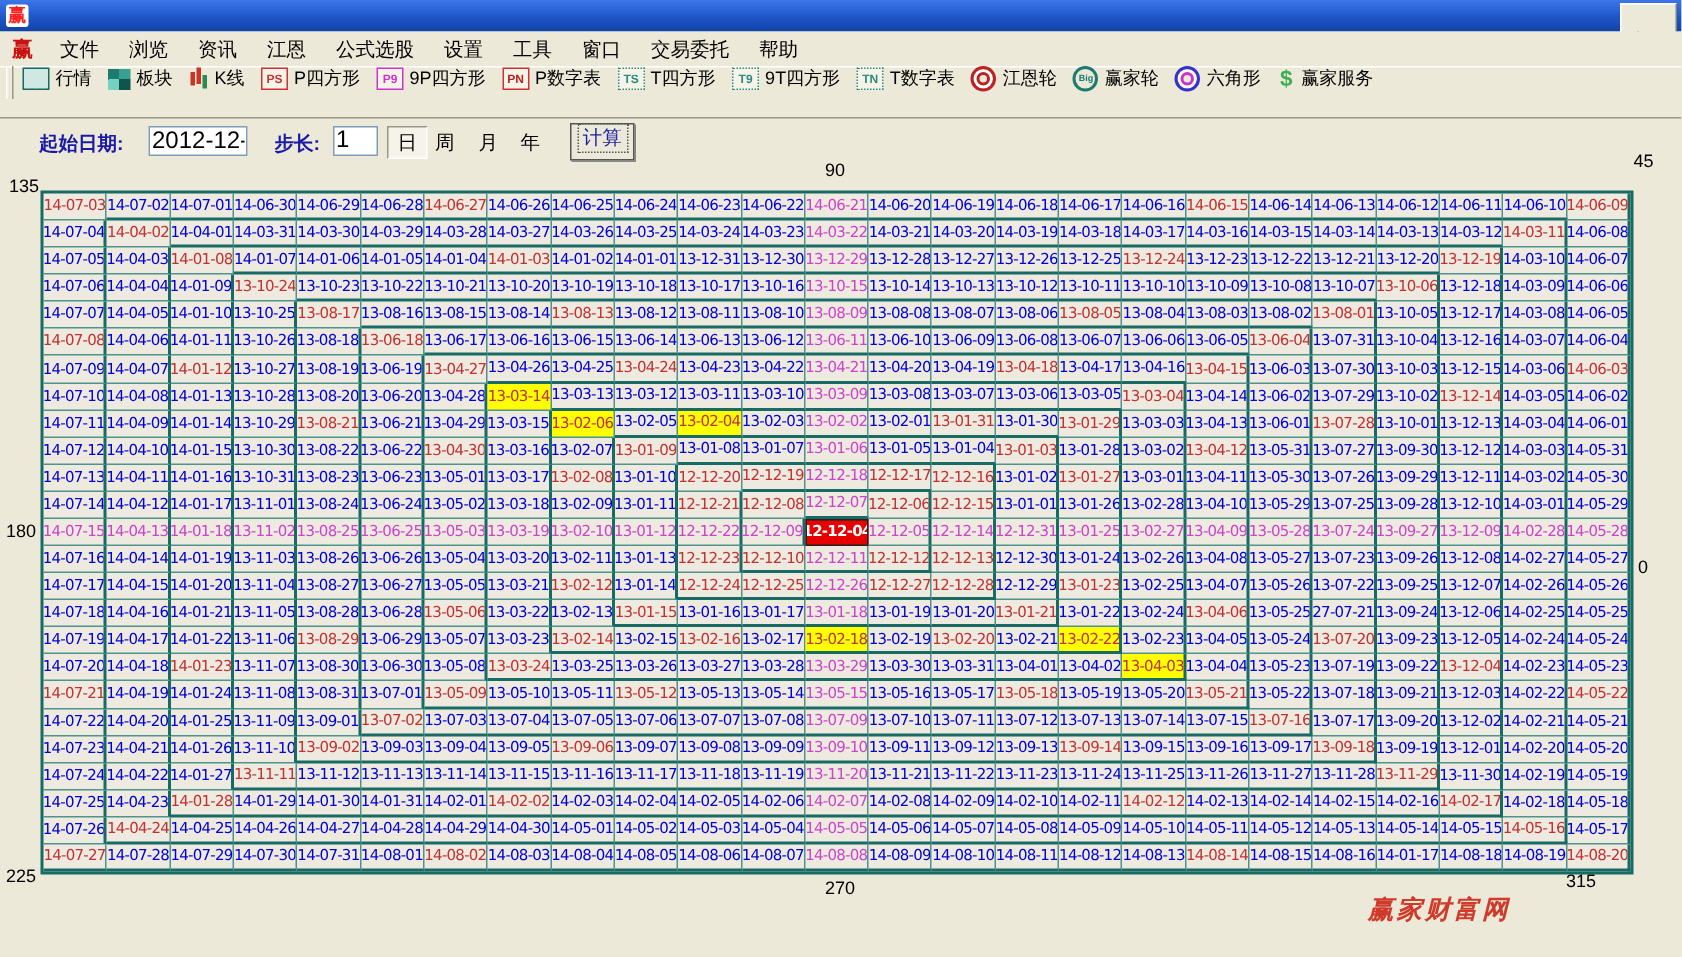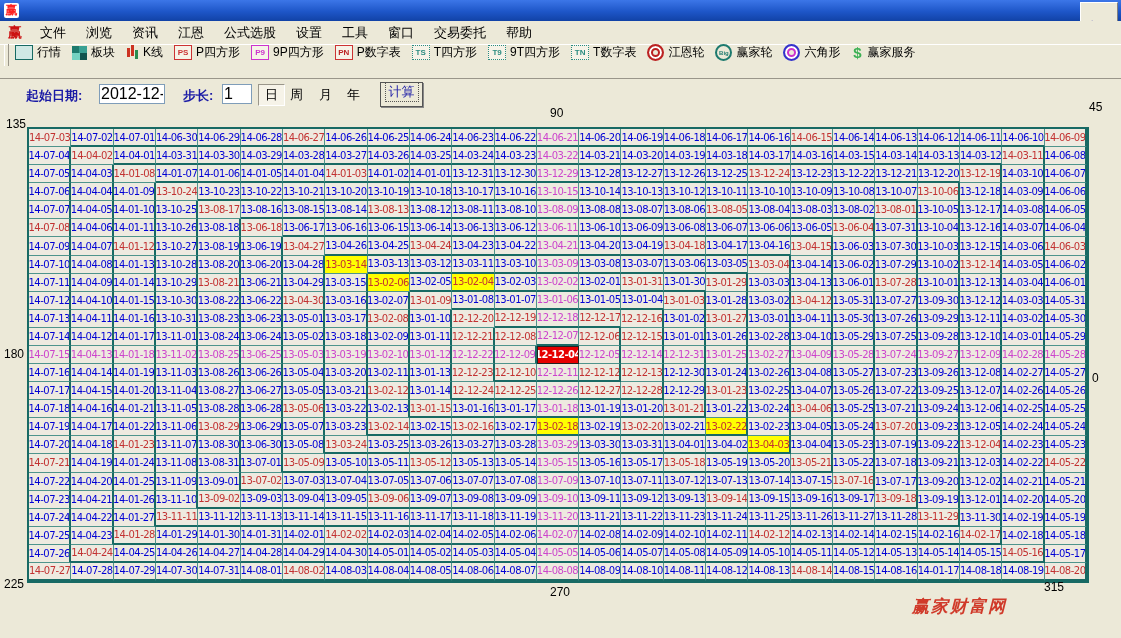--- a/index.html
+++ b/index.html
@@ -571,21 +571,21 @@
     <div class="cell blue bb">13-01-16</div>
     <div class="cell blue bb">13-01-17</div>
     <div class="cell magenta bb">13-01-18</div>
     <div class="cell blue bb">13-01-19</div>
     <div class="cell blue bb">13-01-20</div>
     <div class="cell red rb bb">13-01-21</div>
     <div class="cell blue rb">13-01-22</div>
     <div class="cell blue rb">13-02-24</div>
     <div class="cell red rb">13-04-06</div>
     <div class="cell blue rb">13-05-25</div>
-    <div class="cell blue rb">13-07-21</div>
+    <div class="cell blue rb">27-07-21</div>
     <div class="cell blue rb">13-09-24</div>
     <div class="cell blue rb">13-12-06</div>
     <div class="cell blue rb">14-02-25</div>
     <div class="cell blue rb">14-05-25</div>
     <div class="cell blue rb">14-07-19</div>
     <div class="cell blue rb">14-04-17</div>
     <div class="cell blue rb">14-01-22</div>
     <div class="cell blue rb">13-11-06</div>
     <div class="cell red rb">13-08-29</div>
     <div class="cell blue rb">13-06-29</div>

